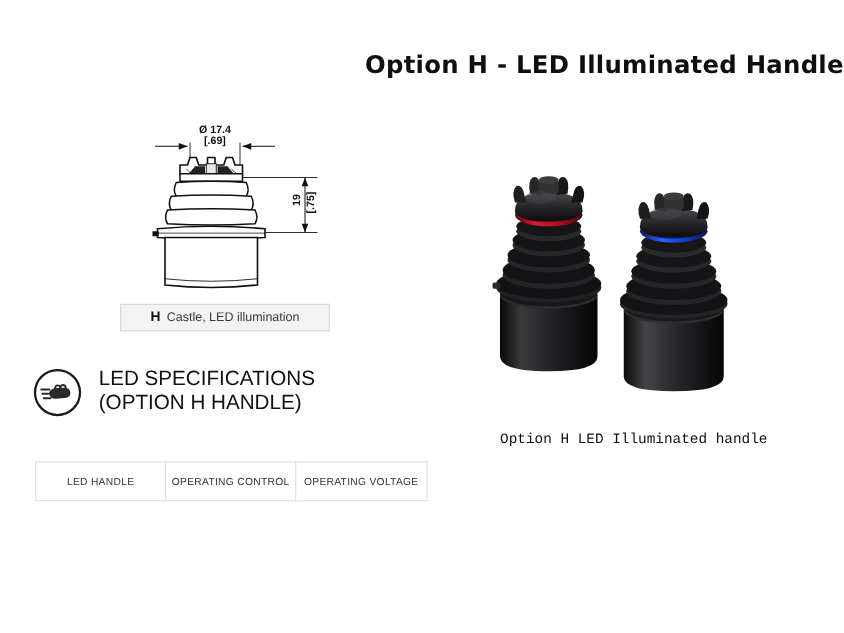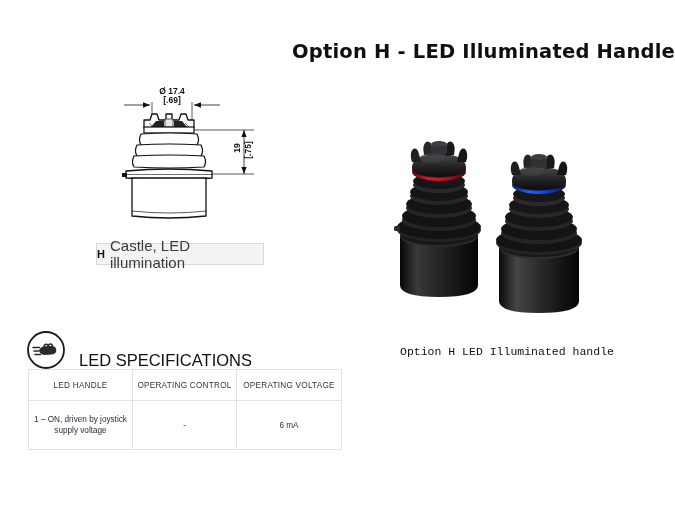--- a/index.html
+++ b/index.html
@@ -27,21 +27,21 @@
     font-weight: bold;
     letter-spacing: 0.2px;
     color: #0f0f0f;
     font-family: "DejaVu Sans", sans-serif;
   }
 
   
   .tech-drawing {
     position: absolute;
     left: 104px;
-    top: 80px;
+    top: 92px;
     width: 180px;
     height: 148px;
   }
   .tech-drawing svg { display: block; }
 
   
   .caption-box {
     position: absolute;
     left: 96px;
     top: 243px;
@@ -54,32 +54,31 @@
     justify-content: center;
     box-sizing: border-box;
   }
   .caption-box .cap-letter {
     font-size: 11px;
     font-weight: bold;
     color: #111;
     margin-right: 5px;
   }
   .caption-box .cap-text {
-    font-size: 15px;
+    font-size: 10px;
     color: #3a3a3a;
   }
 
   
   .spec-heading {
     position: absolute;
     left: 26px;
     top: 294px;
     display: flex;
-    align-items: flex-end;
-    margin-top: 36px;
+    align-items: flex-start;
   }
   .spec-icon {
     width: 40px;
     height: 40px;
     flex: 0 0 40px;
     margin-right: 13px;
   }
   .spec-icon svg { display: block; }
   .spec-title-wrap {
     font-size: 16.5px;
@@ -215,42 +214,38 @@
       <path d="M18 16.6 q0.3 -2.2 2.2 -2.3 q1.9 -0.1 2.1 2.2" fill="none" stroke="#2a2a2a" stroke-width="1.5" stroke-linecap="round"></path>
       <path d="M22.2 16.4 q0.3 -2.4 2.3 -2.4 q1.9 0 2.1 2.3" fill="none" stroke="#2a2a2a" stroke-width="1.5" stroke-linecap="round"></path>
 
       <line x1="7" y1="17.5" x2="13.5" y2="17.5" stroke="#2a2a2a" stroke-width="1.6" stroke-linecap="round"></line>
       <line x1="8" y1="21" x2="12.5" y2="21" stroke="#2a2a2a" stroke-width="1.6" stroke-linecap="round"></line>
       <line x1="9" y1="24.5" x2="14.5" y2="24.5" stroke="#2a2a2a" stroke-width="1.6" stroke-linecap="round"></line>
     </svg>
   </span>
   <span class="spec-title-wrap">
     <div>LED SPECIFICATIONS</div>
+    <div>(OPTION H HANDLE)</div>
   </span>
 </div>
 
 <table class="spec-table">
   <colgroup>
     <col class="col-a">
       <col class="col-b">
       <col class="col-c">
   </colgroup>
   <thead>
     <tr>
       <th>LED HANDLE</th>
       <th>OPERATING CONTROL</th>
       <th>OPERATING VOLTAGE</th>
     </tr>
   </thead>
   <tbody>
-    <tr class="row-1">
-      <td>1 – ON, driven by joystick supply voltage</td>
-      <td>-</td>
-      <td>6 mA</td>
-    </tr>
   </tbody>
 </table>
 
 <div class="product-photo">
   <svg width="262" height="192" viewBox="0 0 262 192" xmlns="http://www.w3.org/2000/svg">
     <defs>
       <linearGradient id="bodyGrad" x1="0" y1="0" x2="1" y2="0">
         <stop offset="0%" stop-color="#070707"></stop>
         <stop offset="22%" stop-color="#3a3a3c"></stop>
         <stop offset="48%" stop-color="#252527"></stop>

